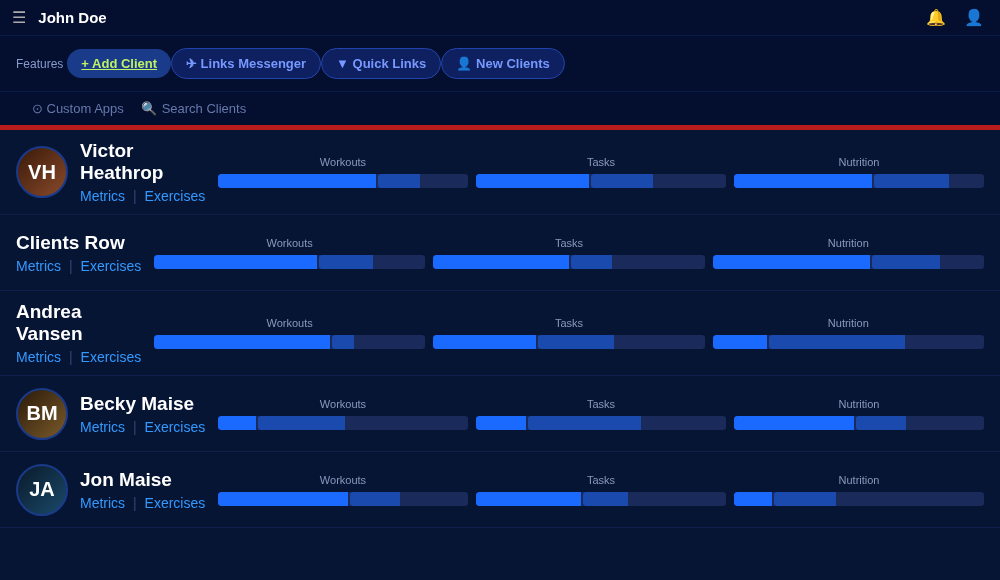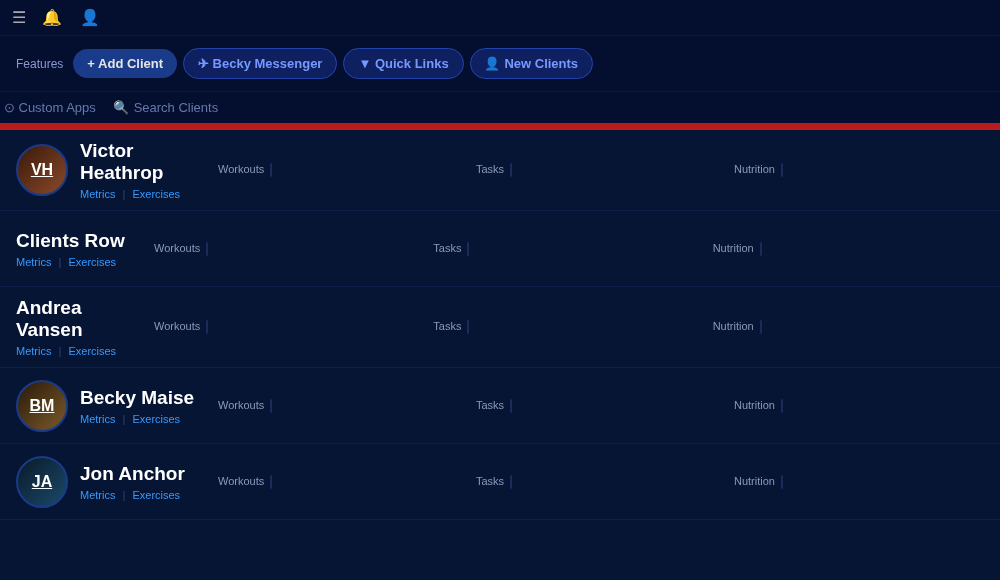--- a/index.html
+++ b/index.html
@@ -49,21 +49,21 @@
       font-size: 16px;
     }
 
     
     .toolbar {
       background: #040f30;
       height: 56px;
       display: flex;
       align-items: center;
       padding: 0 16px;
-      gap: 6px;
+      gap: 0;
       border-bottom: 1px solid #0a1a4a;
     }
     .toolbar-label {
       font-size: 12px;
       color: #8899cc;
       margin-right: 4px;
     }
     .toolbar-btn {
       display: flex;
       align-items: center;
@@ -72,21 +72,22 @@
       border-radius: 20px;
       border: none;
       cursor: pointer;
       font-size: 13px;
       font-weight: 600;
       background: transparent;
       color: #fff;
     }
     .toolbar-btn.add-client {
       background: #1a3a8a;
-      color: #e5e5e5;
+      color: #bef264;
+      text-decoration: underline;
     }
     .toolbar-btn.group-messenger {
       background: #0e2060;
       color: #7799ff;
       border: 1px solid #2244aa;
     }
     .toolbar-btn.new-clients {
       background: #0e2060;
       color: #7799ff;
       border: 1px solid #2244aa;
@@ -96,23 +97,23 @@
       color: #7799ff;
       border: 1px solid #2244aa;
     }
 
     
     .subtoolbar {
       background: #040f30;
       height: 38px;
       display: flex;
       align-items: center;
-      padding: 0 4px;
+      padding: 0 32px;
       gap: 18px;
-      border-bottom: 7px solid #b91c1c;
+      border-bottom: 5px solid #b91c1c;
     }
     .subtoolbar-item {
       font-size: 13px;
       color: #6677aa;
       display: flex;
       align-items: center;
       gap: 6px;
       cursor: pointer;
     }
 
@@ -135,61 +136,60 @@
       width: 52px;
       height: 52px;
       border-radius: 50%;
       overflow: hidden;
       flex-shrink: 0;
       margin-right: 12px;
       background: #1a3a7a;
       display: flex;
       align-items: center;
       justify-content: center;
-      font-size: 16px;
+      font-size: 20px;
       font-weight: bold;
       color: #fff;
       border: 2px solid #1a3a8a;
-      text-decoration: underline;
     }
 
     
     .client-info {
       width: 130px;
       flex-shrink: 0;
       margin-right: 8px;
     }
     .client-name {
       font-size: 19px;
       font-weight: 700;
       color: #fff;
       margin-bottom: 4px;
     }
     .client-links {
-      font-size: 11px;
+      font-size: 14px;
       color: #3399ff;
     }
     .client-links span {
       cursor: pointer;
     }
     .client-links .sep {
       color: #334477;
       margin: 0 4px;
     }
 
     
     .stats-section {
       flex: 1;
       display: flex;
       gap: 8px;
     }
     .stat-block {
       flex: 1;
       display: flex;
-      flex-direction: row;
+      flex-direction: column;
       gap: 6px;
     }
     .stat-label {
       font-size: 11px;
       color: #8899bb;
       text-align: center;
     }
     .progress-bar-wrap {
       height: 14px;
       background: #1a2a5a;
@@ -221,30 +221,31 @@
     .av-2 { background: linear-gradient(135deg, #2a0a2a, #6a2a6a); }
     .av-3 { background: linear-gradient(135deg, #1a2a0a, #4a6a2a); }
     .av-4 { background: linear-gradient(135deg, #2a1a0a, #7a5a2a); }
     .av-5 { background: linear-gradient(135deg, #0a1a2a, #1a4a6a); }
   </style>
 </head>
 <body>
 
 <div class="topbar">
   <span class="topbar-menu-icon">☰</span>
+  <span class="topbar-title">John Doe</span>
   <div class="topbar-icons">
     <div class="topbar-icon-btn">🔔</div>
     <div class="topbar-icon-btn">👤</div>
   </div>
 </div>
 
 <div class="toolbar">
   <span class="toolbar-label">Features</span>
   <button class="toolbar-btn add-client">+ Add Client</button>
-  <button class="toolbar-btn group-messenger">✈ Becky Messenger</button>
+  <button class="toolbar-btn group-messenger">✈ Links Messenger</button>
   <button class="toolbar-btn quick-links">▼ Quick Links</button>
   <button class="toolbar-btn new-clients">👤 New Clients</button>
 </div>
 
 <div class="subtoolbar">
   <div class="subtoolbar-item">⊙ Custom Apps</div>
   <div class="subtoolbar-item">🔍 Search Clients</div>
 </div>
 
 <div class="client-list" id="client-list">
@@ -384,21 +385,21 @@
           <div class="progress-bar-fill" style="width:20%; opacity:0.5; margin-left:2px"></div>
         </div>
       </div>
     </div>
   </div>
     <div class="client-row">
     <div class="avatar av-5">
       JA
     </div>
     <div class="client-info">
-      <div class="client-name">Jon Anchor</div>
+      <div class="client-name">Jon Maise</div>
       <div class="client-links">
         <span>Metrics</span>
         <span class="sep">|</span>
         <span>Exercises</span>
       </div>
     </div>
     <div class="stats-section">
       <div class="stat-block">
         <div class="stat-label">Workouts</div>
         <div class="progress-bar-wrap">

